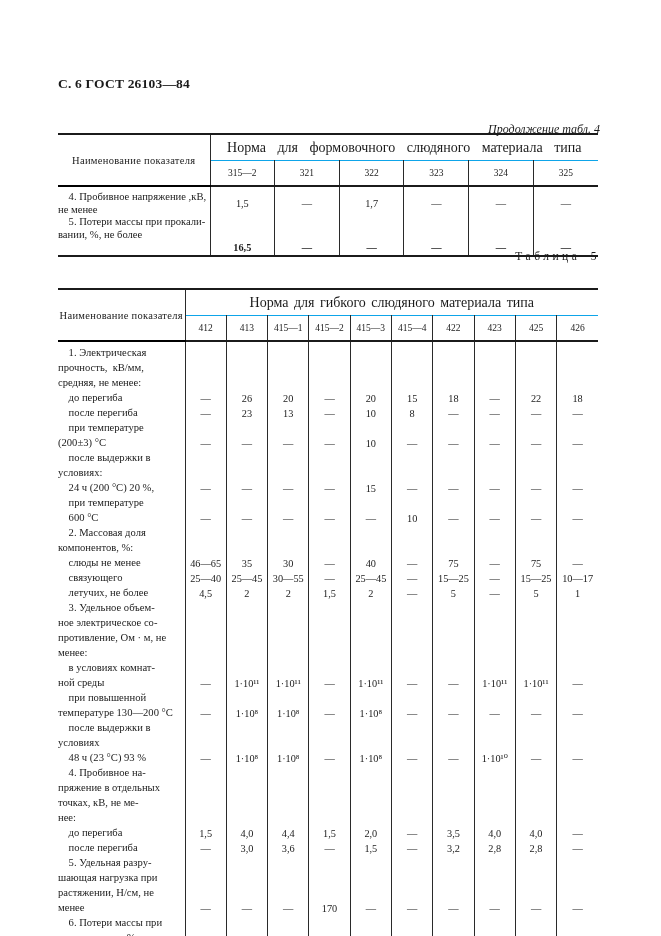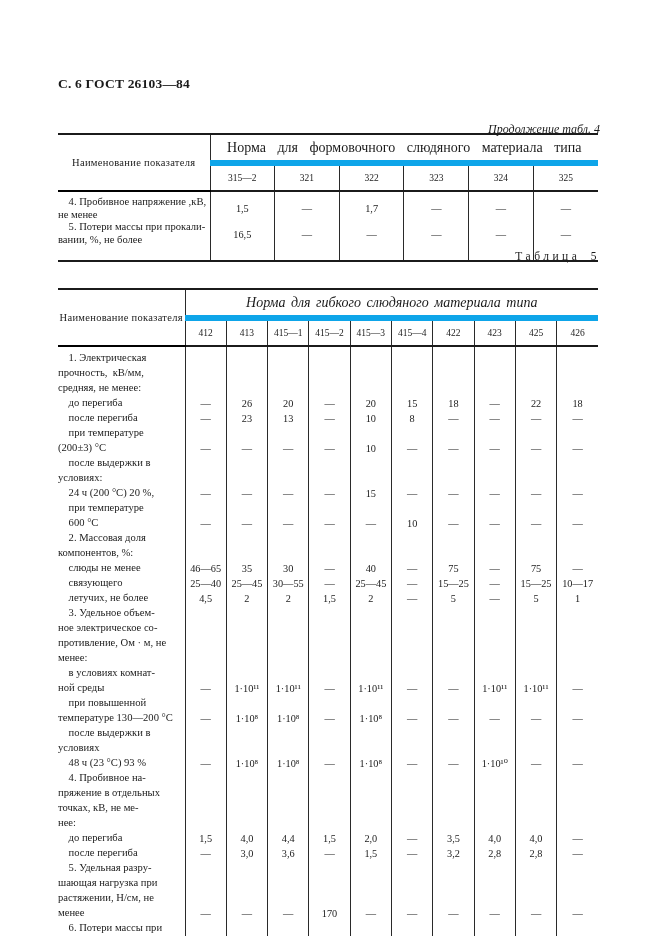--- a/index.html
+++ b/index.html
@@ -37,39 +37,39 @@
   .gost th:last-child,.gost td:last-child{border-right:none;}
 
   .gost th.label-h{
     font-size:10.5px;text-align:center;vertical-align:middle;
     letter-spacing:.3px;border-bottom:2px solid #000000;
   }
   .gost th.span-h{
     font-size:14px;text-align:center;vertical-align:middle;height:25px;
   }
   .t4 th.span-h{word-spacing:8px;}
-  .t5 th.span-h{word-spacing:2px;font-style:italic;}
+  .t5 th.span-h{word-spacing:2px;}
   .gost th.col-h{
     font-size:9.5px;text-align:center;vertical-align:middle;height:24px;
-    border-top:6px solid #0ea5e9;border-bottom:2px solid #1b1b1b;
+    border-top:1px solid #0ea5e9;border-bottom:2px solid #1b1b1b;
   }
 
   .gost td.label{
     font-size:10.6px;line-height:15px;white-space:pre-wrap;
     vertical-align:top;text-align:left;padding-right:2px;
   }
   .t4 td.label{line-height:12.5px;}
   .gost td.val{
     font-size:10.3px;line-height:13px;text-align:center;
   }
   .t4 td.val{vertical-align:middle;}
   .t5 td.val{vertical-align:bottom;}
   .t4 tbody tr:nth-child(1) td{padding-top:4px;}
   .t4 tbody tr:last-child td{padding-bottom:14px;}
-  .t4 tbody tr:nth-child(2) td.val{vertical-align:bottom;padding-bottom:19px;}
+  .t4 tbody tr:nth-child(2) td.val{vertical-align:bottom;padding-bottom:1px;font-weight:bold;}
   .t5 tbody tr:first-child td{padding-top:3px;}
   .t5 tbody tr:last-child td{padding-bottom:12px;}
 </style>
 </head>
 <body>
 
 <div class="page">
   <div class="page-header">С. 6 ГОСТ 26103—84</div>
 
   <div class="caption t4-caption">Продолжение табл. 4</div>

